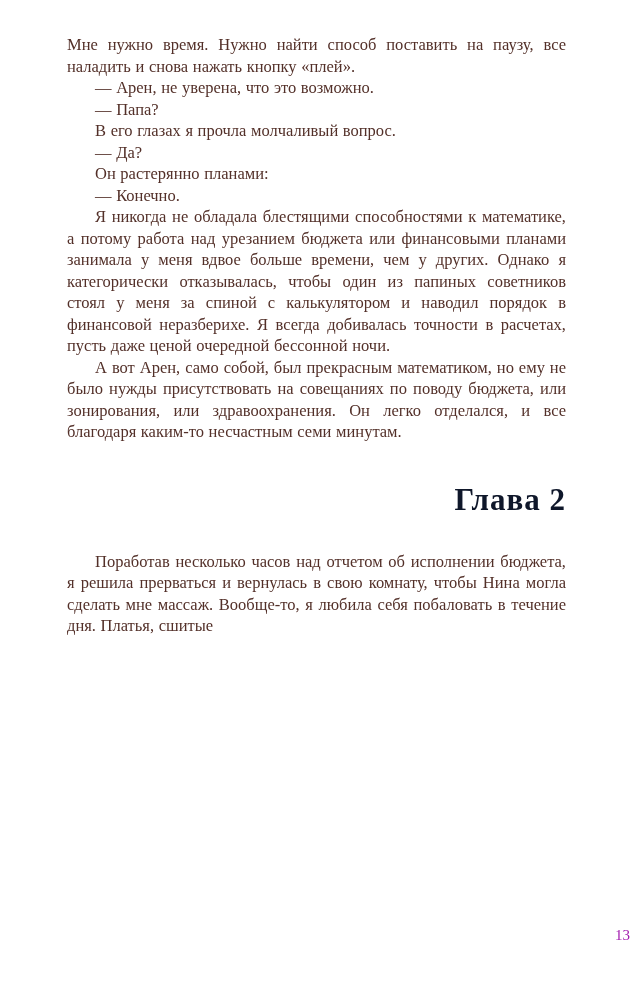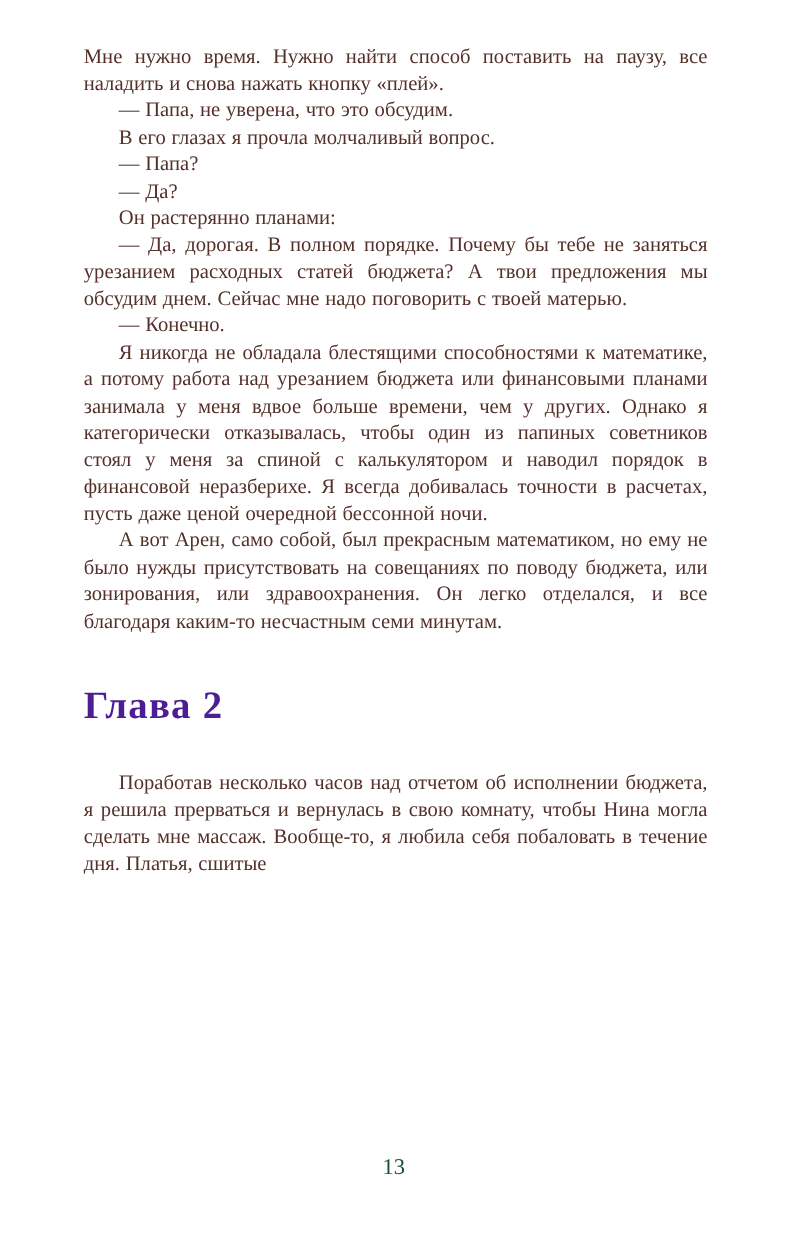--- a/index.html
+++ b/index.html
@@ -36,50 +36,49 @@
     hyphens: auto;
     -webkit-hyphens: auto;
     word-spacing: 0.5px;
   }
   p.para.noindent {
     text-indent: 0;
   }
   .chapter-heading {
     margin: 40px 0 34px 0;
     padding: 0;
-    text-align: left;
+    text-align: right;
     font-size: 31px;
     line-height: 34px;
     font-weight: 600;
     letter-spacing: 1px;
     font-family: "Liberation Serif", serif;
-    color: #4c1d95;
+    color: #0f172a;
   }
   .page-number {
     position: absolute;
     left: 0;
     width: 630px;
     bottom: 56px;
-    text-align: center;
-    font-size: 18px;
-    color: #14532d;
+    text-align: right;
+    font-size: 15px;
+    color: #a21caf;
   }
 </style>
 </head>
 <body>
 
 <div class="page">
   <div class="text-block">
     <p class="para noindent">Мне нужно время. Нужно найти способ поставить на паузу, все наладить и снова нажать кнопку «плей».</p>
-    <p class="para">— Папа, не уверена, что это обсудим.</p>
+    <p class="para">— Арен, не уверена, что это возможно.</p>
+    <p class="para">— Папа?</p>
     <p class="para">В его глазах я прочла молчаливый вопрос.</p>
-    <p class="para">— Папа?</p>
     <p class="para">— Да?</p>
     <p class="para">Он растерянно планами:</p>
-    <p class="para">— Да, дорогая. В полном порядке. Почему бы тебе не заняться урезанием расходных статей бюджета? А твои предложения мы обсудим днем. Сейчас мне надо поговорить с твоей матерью.</p>
     <p class="para">— Конечно.</p>
     <p class="para">Я никогда не обладала блестящими способностями к математике, а потому работа над урезанием бюджета или финансовыми планами занимала у меня вдвое больше времени, чем у других. Однако я категорически отказывалась, чтобы один из папиных советников стоял у меня за спиной с калькулятором и наводил порядок в финансовой неразберихе. Я всегда добивалась точности в расчетах, пусть даже ценой очередной бессонной ночи.</p>
     <p class="para">А вот Арен, само собой, был прекрасным математиком, но ему не было нужды присутствовать на совещаниях по поводу бюджета, или зонирования, или здравоохранения. Он легко отделался, и все благодаря каким-то несчастным семи минутам.</p>
     <h2 class="chapter-heading">Глава 2</h2>
     <p class="para">Поработав несколько часов над отчетом об исполнении бюджета, я решила прерваться и вернулась в свою комнату, чтобы Нина могла сделать мне массаж. Вообще-то, я любила себя побаловать в течение дня. Платья, сшитые</p>
   </div>
   <div class="page-number">13</div>
 </div>
 
 </body></html>

